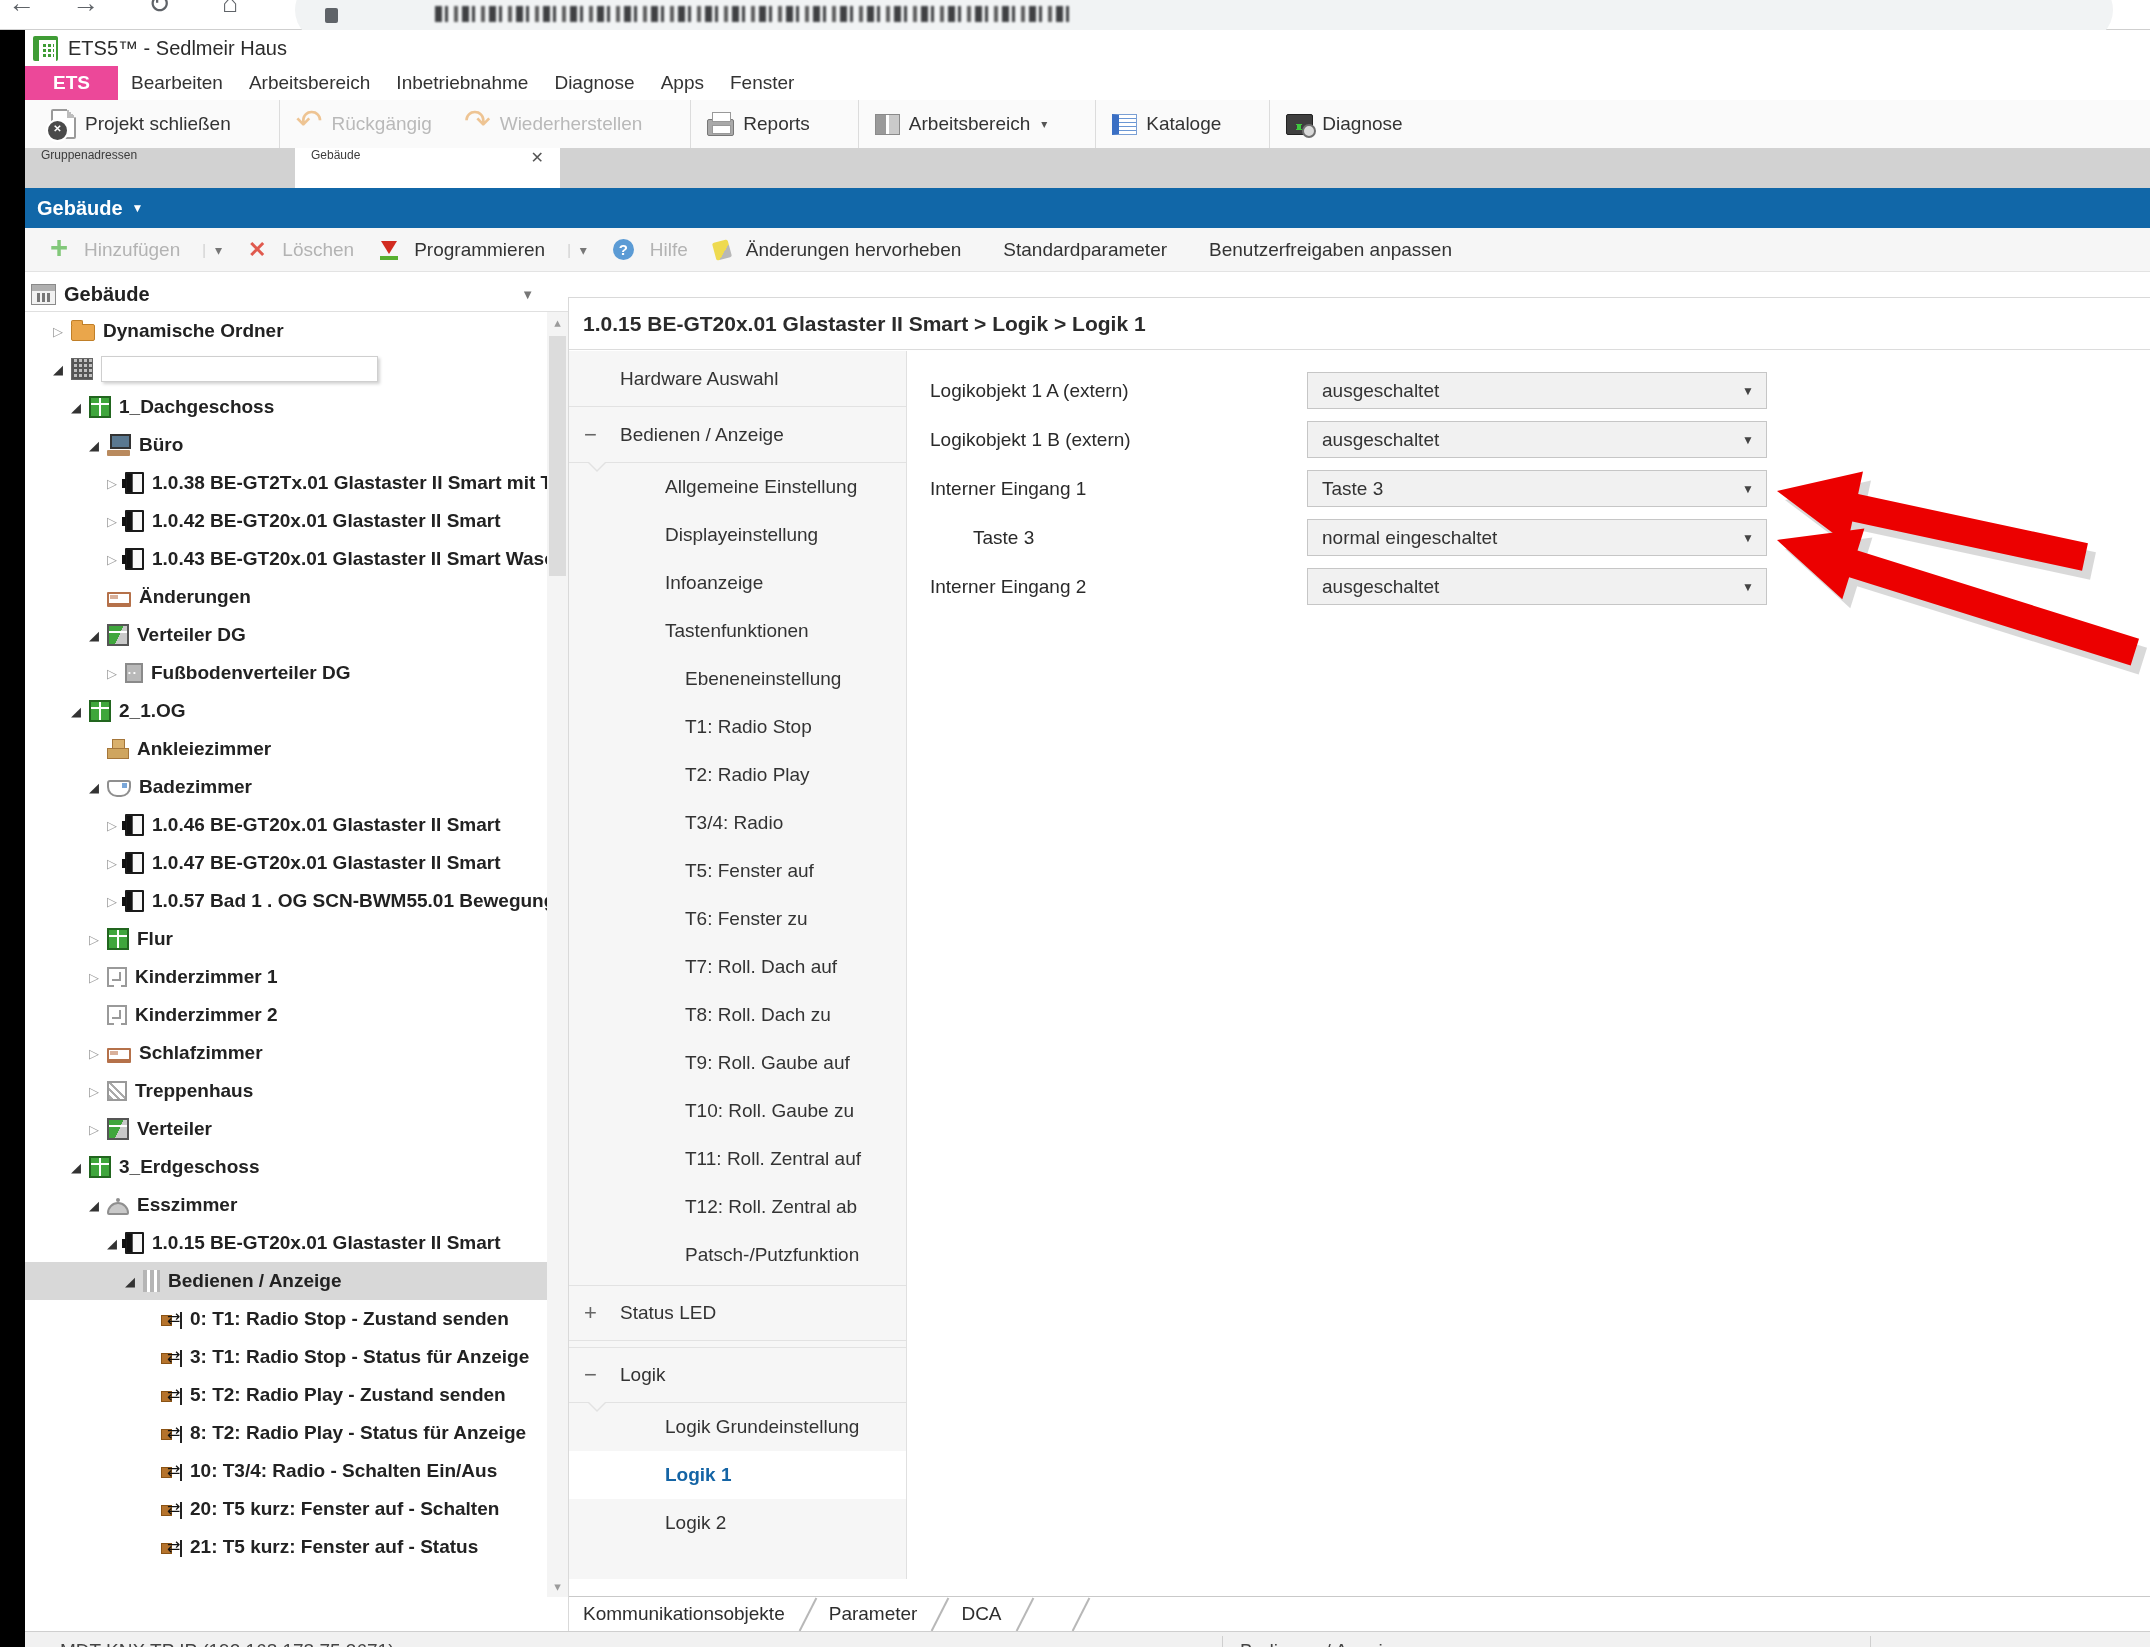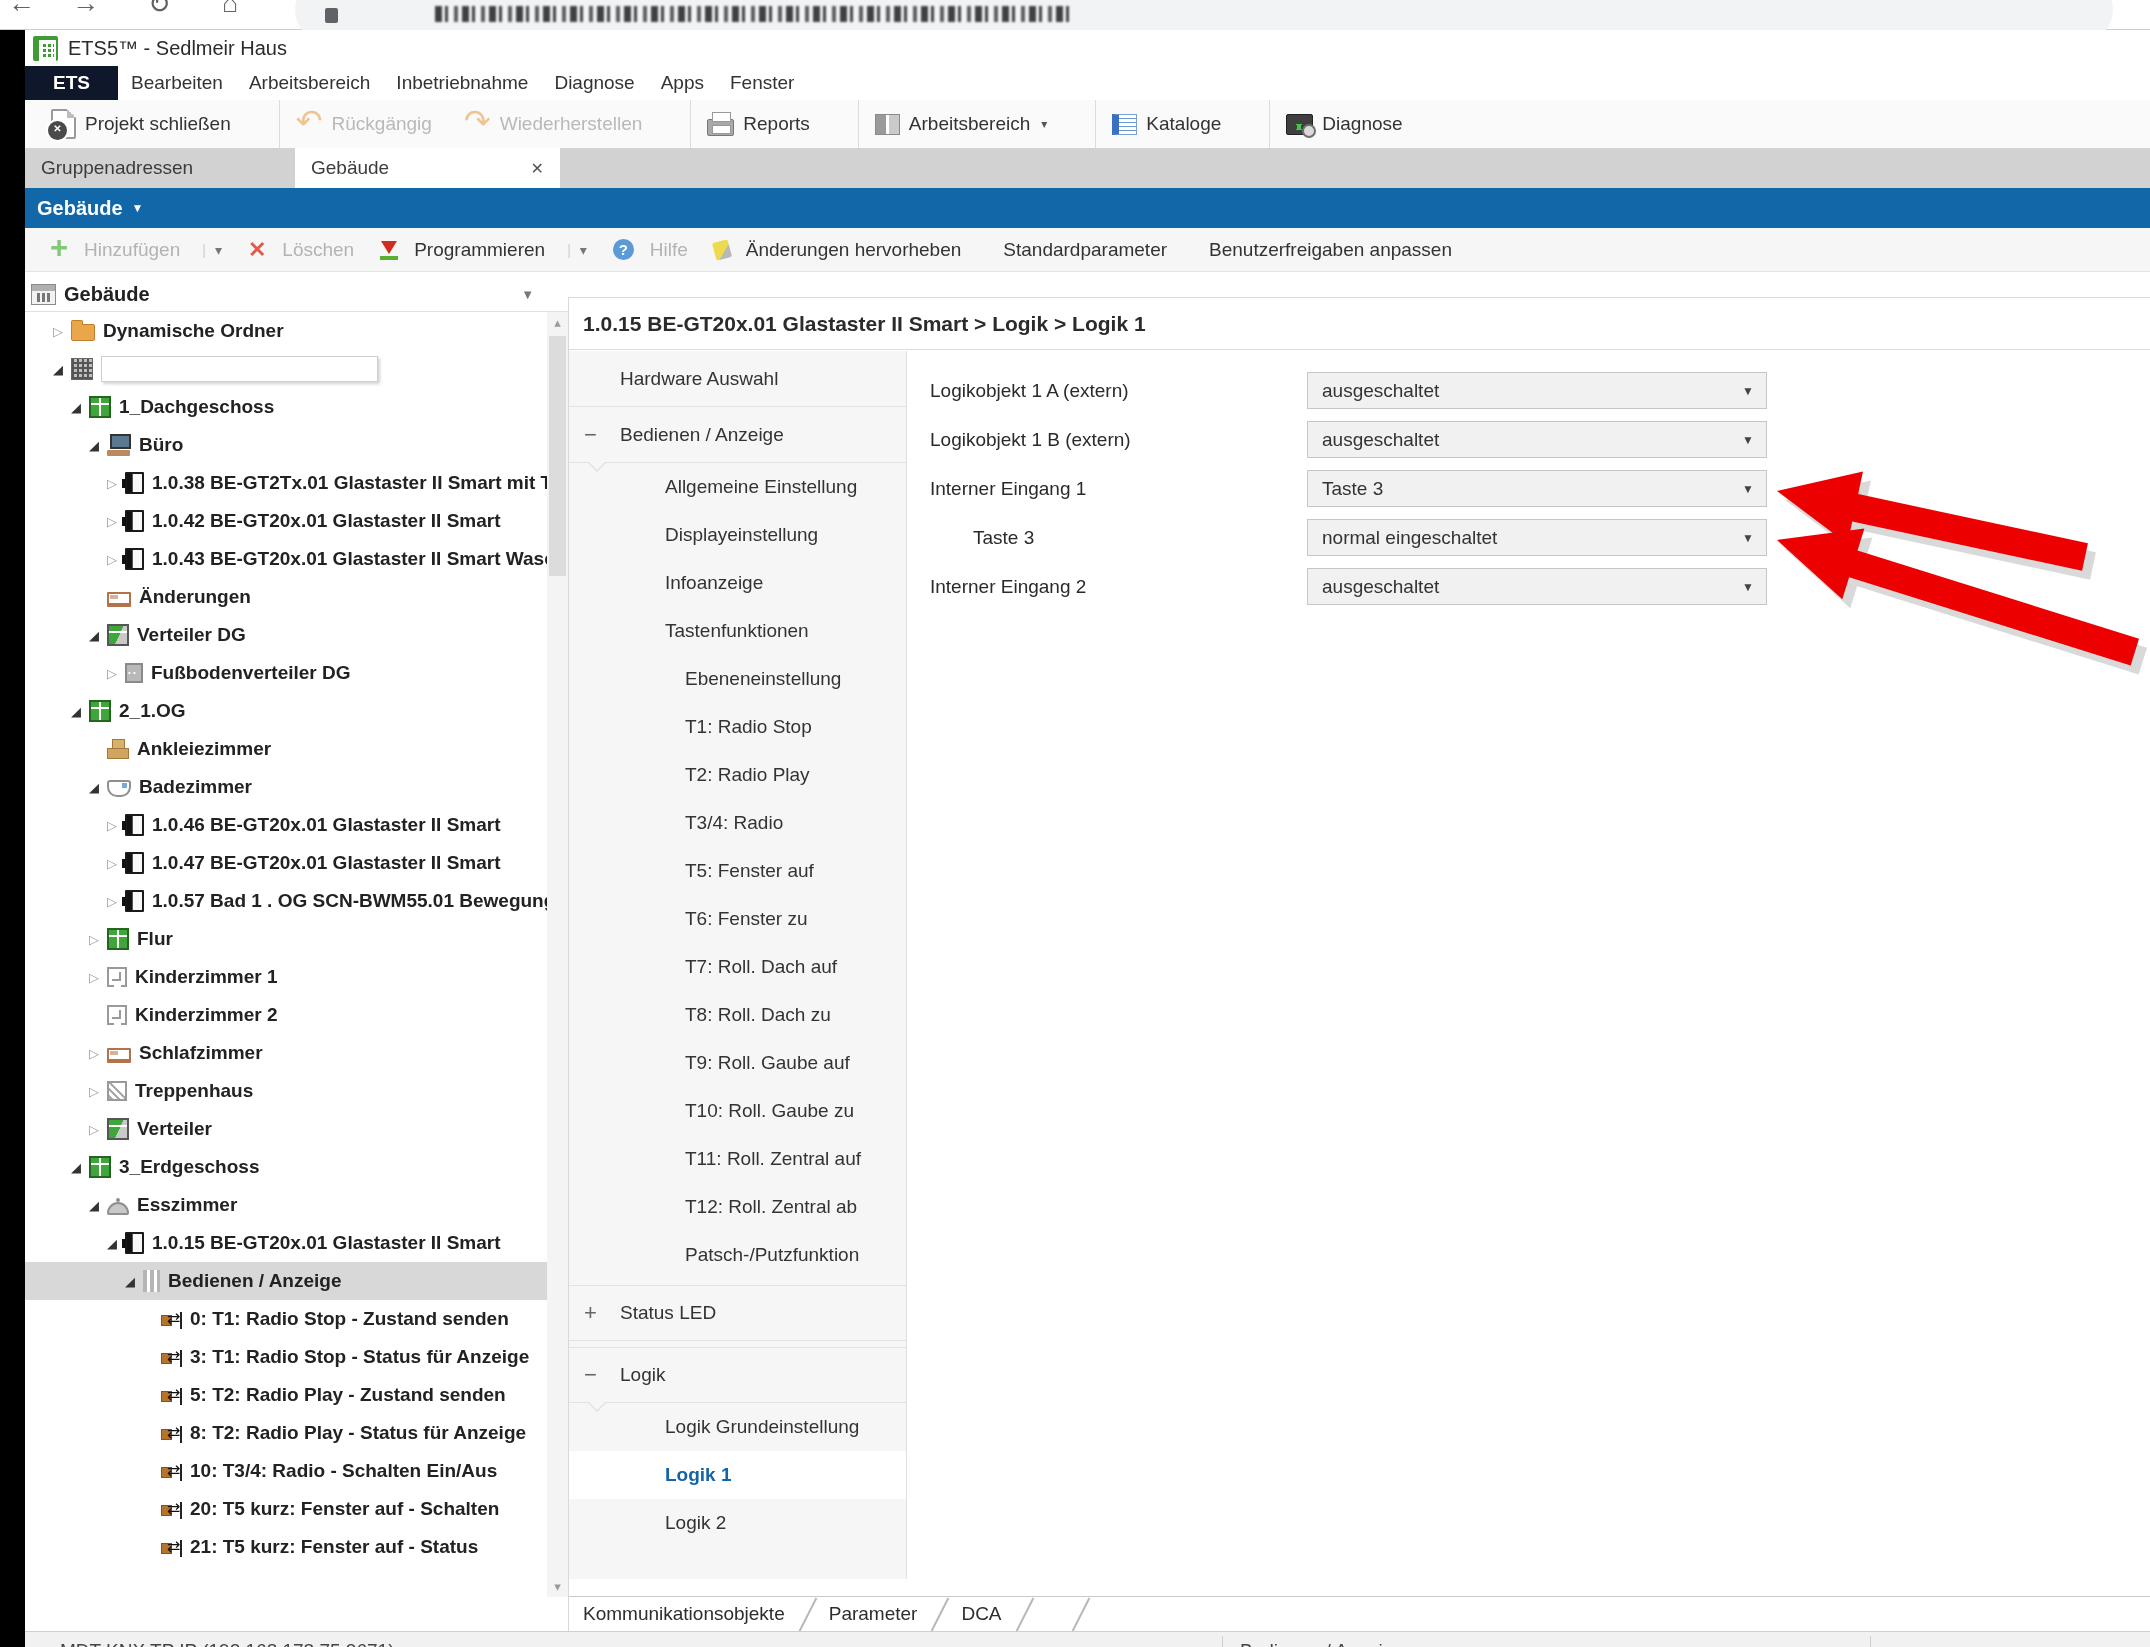--- a/index.html
+++ b/index.html
@@ -22,21 +22,21 @@
   #win { position:absolute; left:25px; top:30px; width:2125px; height:1617px; background:#fff; }
 
   #titlebar { position:relative; height:36px; background:#fff; display:flex; align-items:center; padding-left:8px; }
   #app-icon { width:25px; height:25px; background:#3f9c35; border-radius:2px; position:relative; margin-right:10px; }
   #app-icon::before { content:""; position:absolute; left:6px; top:4px; width:13px; height:17px;
     background:repeating-linear-gradient(0deg,#fff 0 2px,transparent 2px 5px),repeating-linear-gradient(90deg,#fff 0 2px,transparent 2px 5px);
     border:2px solid #fff; }
   #title-text { font-size:20px; color:#2b2b2b; }
 
   #menubar { position:relative; height:34px; background:#fff; display:flex; align-items:stretch; }
-  #ets-btn { width:93px; background:#0f172a; color:#fff; font-weight:bold; font-size:19px;
+  #ets-btn { width:93px; background:#ec4899; color:#fff; font-weight:bold; font-size:19px;
     display:flex; align-items:center; justify-content:center; }
   .menu-item { font-size:19px; color:#333; display:flex; align-items:center; padding:0 13px; }
 
   #toolbar { position:relative; height:48px; background:#fafafa; display:flex; align-items:center; padding-left:10px; }
   .tb-btn { display:flex; align-items:center; gap:9px; padding:0 16px; height:100%; font-size:19px; color:#333; }
   .tb-btn.disabled { color:#b9b9b9; }
   .tb-btn.sep-before { border-left:1px solid #dcdcdc;margin-left:32px; }
   .tb-btn .dd-arrow { font-size:12px; color:#555; margin-left:2px; }
   .tb-btn .dd-arrow::before{ content:"▾"; }
   .tbi { position:relative; flex:none; }
@@ -55,21 +55,21 @@
     background:linear-gradient(90deg,#9a9a9a 0 10px,#fff 10px 13px,#cacaca 13px); }
   .tb-catalogs { width:25px; height:21px; background:#fff; border:1px solid #7a9fd4; border-left:7px solid #3a6fc4;
     background-image:repeating-linear-gradient(0deg,transparent 0 3px,#6b97d4 3px 4px); }
   .tb-diagnose { width:27px; height:21px; background:#3f3f3f; border:1px solid #222; border-radius:2px; }
   .tb-diagnose::before { content:""; position:absolute; left:3px; top:9px; width:18px; height:6px;
     background:linear-gradient(75deg,transparent 40%,#3fc93f 40% 60%,transparent 60%),linear-gradient(-75deg,transparent 40%,#3fc93f 40% 60%,transparent 60%); }
   .tb-diagnose::after { content:""; position:absolute; right:-4px; bottom:-4px; width:10px; height:10px;
     background:#d9d9d9; border:2px solid #6f6f6f; border-radius:50%; }
 
   #tabstrip { position:relative; height:40px; background:#d2d2d2; display:flex; align-items:stretch; }
-  .vtab { display:flex; align-items:center; font-size:19px; color:#3c3c3c; padding:0 16px; min-width:270px; }
+  .vtab { display:flex; font-size:12px; color:#3c3c3c; padding:0 16px; min-width:270px; }
   .vtab.active { background:#fff; justify-content:space-between; min-width:265px; }
   .vtab .close-x { color:#555; font-size:16px; margin-left:60px; }
   .vtab .close-x::before { content:"✕"; }
 
   #bluebar { position:relative; height:40px; background:#1167a8; display:flex; align-items:center; padding-left:12px; }
   #bluebar .bb-title { color:#fff; font-weight:bold; font-size:20px; }
   #bluebar .bb-dd { color:#fff; font-size:12px; margin-left:9px; }
   #bluebar .bb-dd::before { content:"▼"; }
 
   #actionbar { position:relative; height:44px; background:#f6f6f6; border-bottom:1px solid #e3e3e3;

